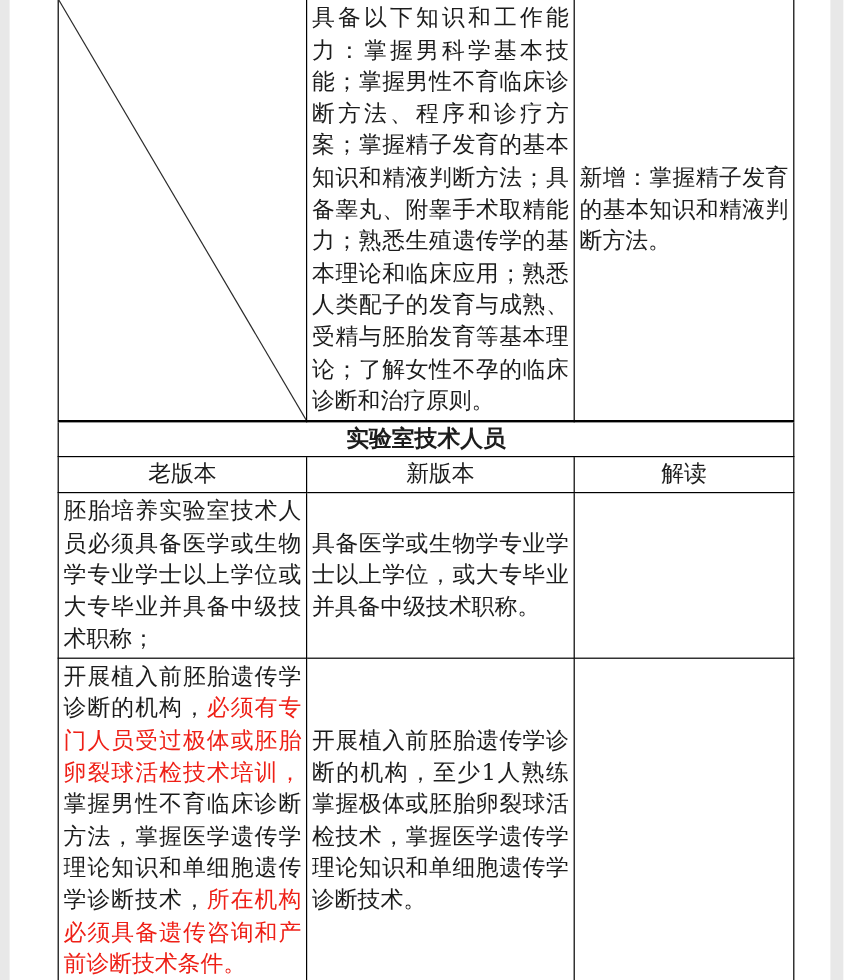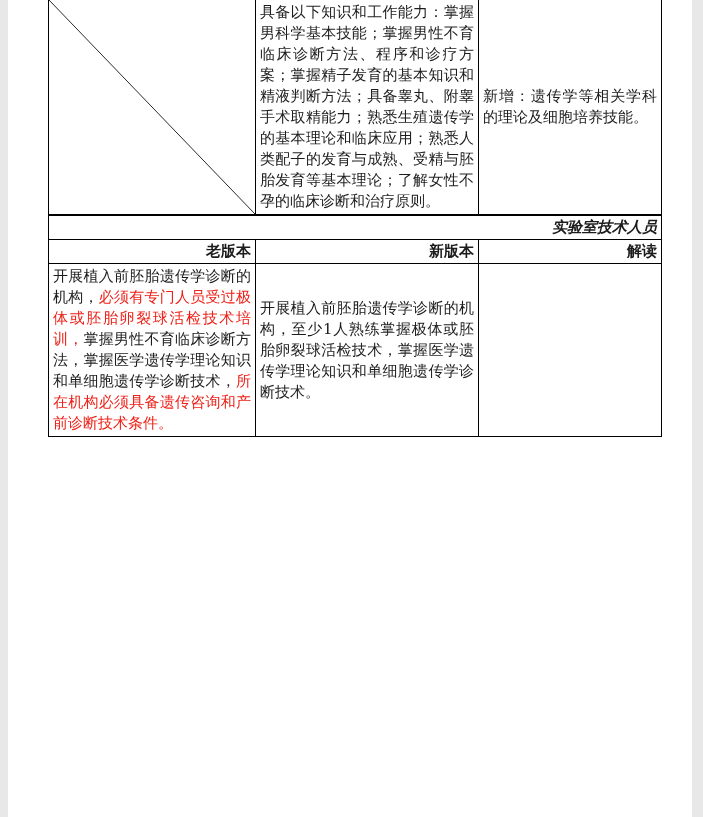--- a/index.html
+++ b/index.html
@@ -33,42 +33,41 @@
     border-collapse: collapse;
     table-layout: fixed;
   }
   col.c1 { width: 207px; }
   col.c2 { width: 223px; }
   col.c3 { width: 183px; }
 
   td {
     border: 1px solid var(--border);
     vertical-align: middle;
-    font-size: 15px;
+    font-size: 19px;
     line-height: 1.4;
     padding: 2px 4px;
     text-align: justify;
   }
   tr.row-top td { border-top: none; height: 171px; }
   tr.row-top td.diag-cell { padding: 0; }
 
   td.diag-cell { position: relative; }
   td.diag-cell svg { position: absolute; inset: 0; width: 100%; height: 100%; display: block; }
 
   tr.section-band td {
     border-top: 2px solid var(--border);
-    text-align: right;
+    text-align: center;
     font-weight: bold;
     height: 22px;
     padding: 1px 4px;
-    font-style: italic;
   }
   tr.col-head td {
-    text-align: right;
-    font-weight: bold;
+    text-align: center;
+    font-weight: normal;
     height: 21px;
     padding: 1px 4px;
   }
   tr.r1 td { height: 59px; }
   tr.r2 td { height: 101px; }
   tr.r3 td { height: 42px; }
   tr.r4 td { height: 68px; }
   tr.r5 td { height: 99px; }
   tr.r6 td { height: 121px; }
 
@@ -88,32 +87,37 @@
     </colgroup>
 
   <tbody>
       <tr class="row-top">
     <td class="diag-cell">
       <svg viewBox="0 0 100 100" preserveAspectRatio="none">
         <line x1="0" y1="0" x2="100" y2="100" stroke="#2a2a2a" stroke-width="1" vector-effect="non-scaling-stroke"></line>
       </svg>
     </td>
     <td>具备以下知识和工作能力：掌握男科学基本技能；掌握男性不育临床诊断方法、程序和诊疗方案；掌握精子发育的基本知识和精液判断方法；具备睾丸、附睾手术取精能力；熟悉生殖遗传学的基本理论和临床应用；熟悉人类配子的发育与成熟、受精与胚胎发育等基本理论；了解女性不孕的临床诊断和治疗原则。</td>
-    <td>新增：遗传学等相关学科的理论及细胞培养技能。</td>
+    <td>新增：掌握精子发育的基本知识和精液判断方法。</td>
   </tr>
 
   <tr class="section-band">
     <td colspan="3">实验室技术人员</td>
   </tr>
   <tr class="col-head">
     <td>老版本</td>
     <td>新版本</td>
     <td>解读</td>
   </tr>
 
+  <tr class="r1">
+    <td><span>胚胎培养实验室技术人员必须具备医学或生物学专业学士以上学位或大专毕业并具备中级技术职称；</span></td>
+    <td>具备医学或生物学专业学士以上学位，或大专毕业并具备中级技术职称。</td>
+    <td></td>
+  </tr>
   <tr class="r6">
     <td><span>开展植入前胚胎遗传学诊断的机构，</span><span class="red">必须有专门人员受过极体或胚胎卵裂球活检技术培训，</span><span>掌握男性不育临床诊断方法，掌握医学遗传学理论知识和单细胞遗传学诊断技术，</span><span class="red">所在机构必须具备遗传咨询和产前诊断技术条件。</span></td>
     <td>开展植入前胚胎遗传学诊断的机构，至少1人熟练掌握极体或胚胎卵裂球活检技术，掌握医学遗传学理论知识和单细胞遗传学诊断技术。</td>
     <td></td>
   </tr>
 
 </tbody>
   </table>
 
 </body></html>

